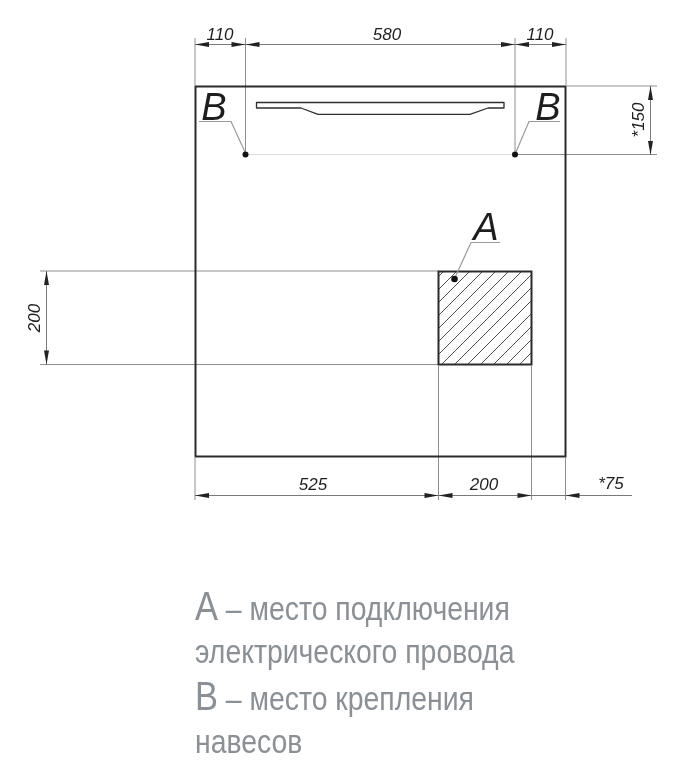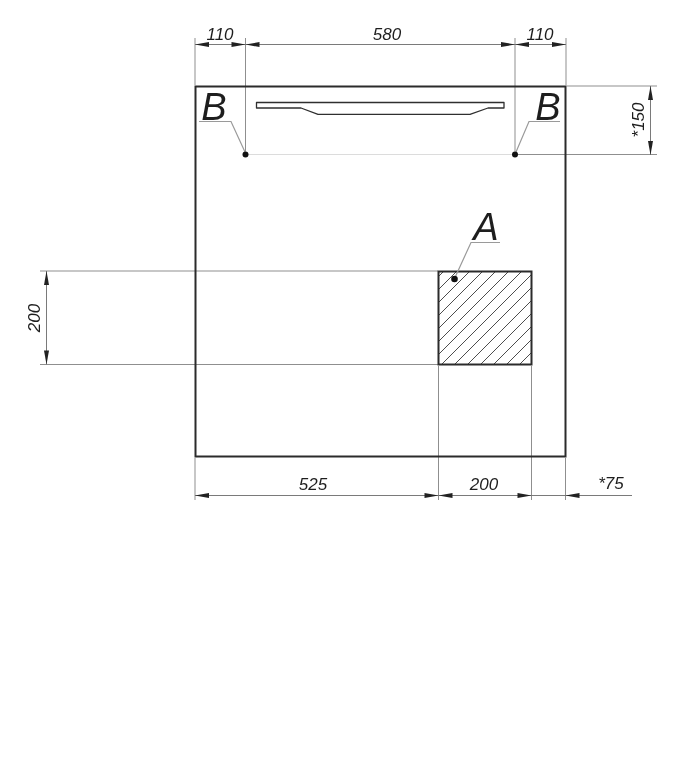--- a/index.html
+++ b/index.html
@@ -105,14 +105,20 @@
     <text class="dim-text" text-anchor="middle" transform="translate(40,318) rotate(-90)">200</text>
     <text class="dim-text" text-anchor="middle" x="313" y="490">525</text>
     <text class="dim-text" text-anchor="middle" x="484" y="490">200</text>
     <text class="dim-text" text-anchor="middle" x="611" y="489">*75</text>
 
     <text class="cad-label" text-anchor="middle" x="214" y="120">В</text>
     <text class="cad-label" text-anchor="middle" x="548" y="120">В</text>
     <text class="cad-label" text-anchor="middle" x="486" y="240">А</text>
   </svg>
 
+  <div class="legend">
+    <div class="legend-line"><span class="legend-key">А</span><span> – место подключения</span></div>
+    <div class="legend-line"><span>электрического провода</span></div>
+    <div class="legend-line"><span class="legend-key">В</span><span> – место крепления</span></div>
+    <div class="legend-line"><span>навесов</span></div>
+  </div>
 
 </div>
 
 </body></html>

